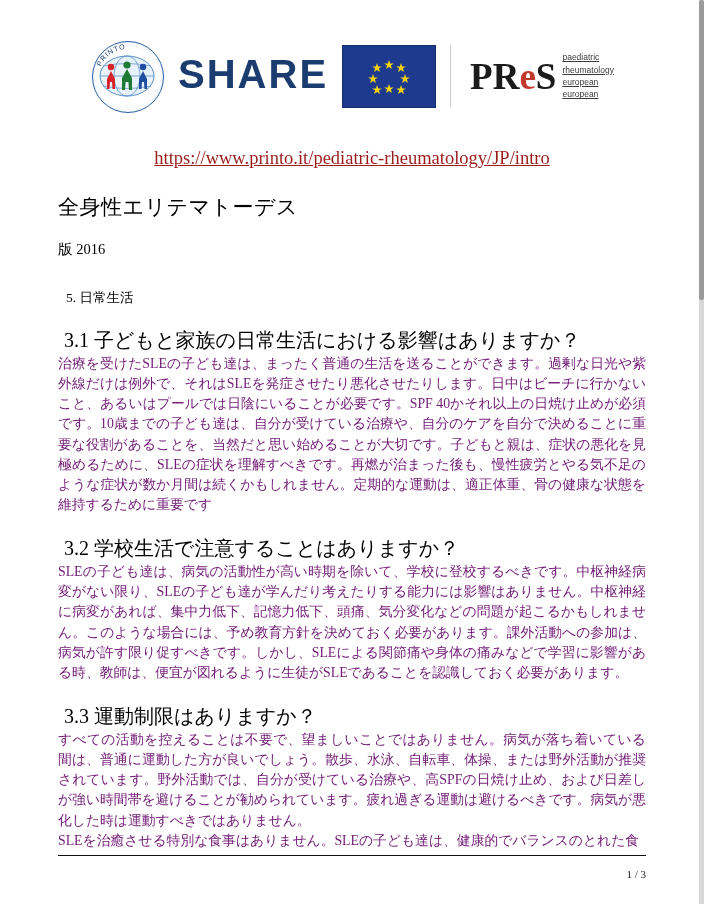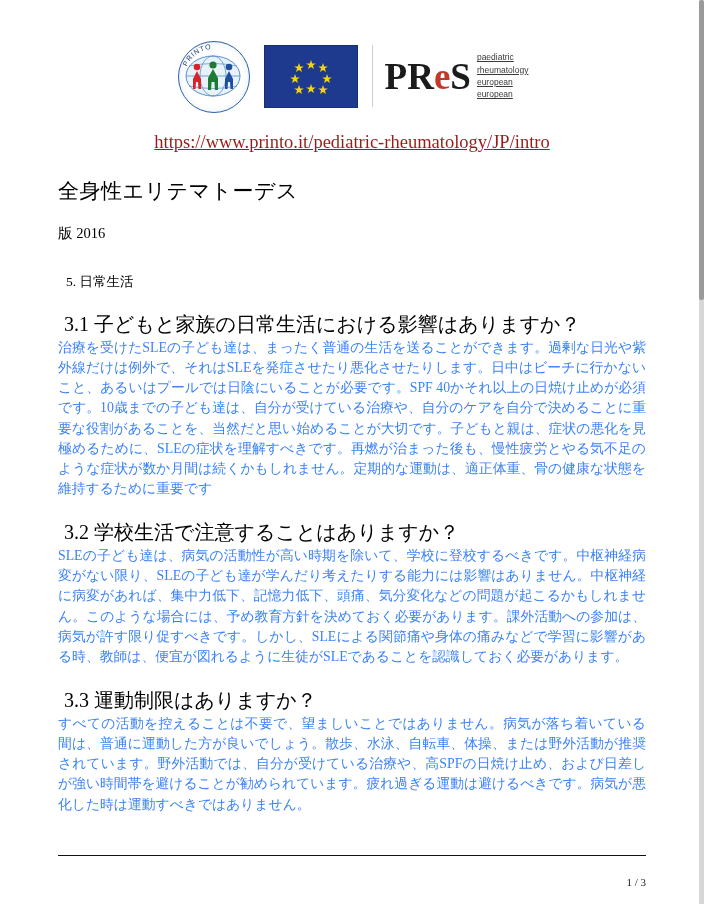--- a/index.html
+++ b/index.html
@@ -77,21 +77,21 @@
     background: #1d3a8f;
     position: relative;
     flex: 0 0 auto;
     border: 1px solid #16306f;
   }
   .pres-logo {
     display: flex;
     align-items: center;
     gap: 6px;
     border-left: 1px solid #cfcfcf;
-    padding-left: 12px;
+    padding-left: 19px;
     height: 62px;
   }
   .pres-word {
     font-family: "Liberation Serif", serif;
     font-weight: bold;
     font-size: 37px;
     color: #1b1b1b;
     line-height: 1;
     position: relative;
   }
@@ -104,21 +104,21 @@
     line-height: 1.45;
     color: #3a3a3a;
     text-decoration: underline;
   }
 
   
   .doc-url {
     text-align: center;
     color: #9b1b1b;
     font-size: 18.5px;
-    margin-top: 14px;
+    margin-top: 30px;
     text-decoration: underline;
     font-family: "Liberation Serif", serif;
   }
 
   
   .doc-title {
     font-size: 21px;
     margin-top: 24px;
     color: #000;
     letter-spacing: 0.5px;
@@ -138,36 +138,36 @@
   .q-heading {
     font-size: 20px;
     margin-top: 20px;
     padding-left: 6px;
   }
   .para {
     font-size: 13.8px;
     line-height: 1.46;
     text-align: justify;
     margin-top: 1px;
-    color: #3b82f6;
+    color: #701a75;
   }
   .para.tight { margin-top: 0; }
 
   
   .footer-rule {
     position: absolute;
     left: 58px;
     right: 58px;
     bottom: 48px;
     border-top: 1px solid #111;
   }
   .footer-page {
     position: absolute;
     right: 58px;
-    bottom: 16px;
+    bottom: 24px;
     font-size: 11px;
     color: #222;
     text-align: right;
   }
   .scrollbar {
     position: absolute;
     right: 0; top: 0;
     width: 5px; height: 904px;
     background: #d7d7d7;
   }
@@ -212,20 +212,21 @@
           <circle cx="25" cy="6" r="3.6"></circle>
           <path d="M 25,10 L 20,19 L 20,31 L 23,31 L 23.6,23 L 26.4,23 L 27,31 L 30,31 L 30,19 Z"></path>
         </g>
         <g fill="#1f4ea1">
           <circle cx="41" cy="8" r="3.3"></circle>
           <path d="M 41,12 L 37,20 L 37,30 L 39.5,30 L 40,23 L 42,23 L 42.5,30 L 45,30 L 45,20 Z"></path>
         </g>
       </svg>
     </div>
 
+    <div class="share-word">SHARE</div>
 
     <div class="eu-flag">
       <svg viewBox="0 0 92 61" width="92" height="61">
         <rect width="92" height="61" fill="#1d3a8f"></rect>
         <g fill="#f5d312">
           <polygon points="46,14 47.2,17.4 50.8,17.4 47.9,19.6 49,23 46,20.9 43,23 44.1,19.6 41.2,17.4 44.8,17.4"></polygon>
           <polygon points="46,38 47.2,41.4 50.8,41.4 47.9,43.6 49,47 46,44.9 43,47 44.1,43.6 41.2,41.4 44.8,41.4"></polygon>
           <polygon points="34,17 35.2,20.4 38.8,20.4 35.9,22.6 37,26 34,23.9 31,26 32.1,22.6 29.2,20.4 32.8,20.4"></polygon>
           <polygon points="58,17 59.2,20.4 62.8,20.4 59.9,22.6 61,26 58,23.9 55,26 56.1,22.6 53.2,20.4 56.8,20.4"></polygon>
           <polygon points="30,28 31.2,31.4 34.8,31.4 31.9,33.6 33,37 30,34.9 27,37 28.1,33.6 25.2,31.4 28.8,31.4"></polygon>
@@ -258,20 +259,21 @@
 
   <div class="q-heading">3.1 子どもと家族の日常生活における影響はありますか？</div>
   <div class="para tight">治療を受けたSLEの子ども達は、まったく普通の生活を送ることができます。過剰な日光や紫外線だけは例外で、それはSLEを発症させたり悪化させたりします。日中はビーチに行かないこと、あるいはプールでは日陰にいることが必要です。SPF 40かそれ以上の日焼け止めが必須です。10歳までの子ども達は、自分が受けている治療や、自分のケアを自分で決めることに重要な役割があることを、当然だと思い始めることが大切です。子どもと親は、症状の悪化を見極めるために、SLEの症状を理解すべきです。再燃が治まった後も、慢性疲労とやる気不足のような症状が数か月間は続くかもしれません。定期的な運動は、適正体重、骨の健康な状態を維持するために重要です</div>
 
   <div class="q-heading">3.2 学校生活で注意することはありますか？</div>
   <div class="para tight">SLEの子ども達は、病気の活動性が高い時期を除いて、学校に登校するべきです。中枢神経病変がない限り、SLEの子ども達が学んだり考えたりする能力には影響はありません。中枢神経に病変があれば、集中力低下、記憶力低下、頭痛、気分変化などの問題が起こるかもしれません。このような場合には、予め教育方針を決めておく必要があります。課外活動への参加は、病気が許す限り促すべきです。しかし、SLEによる関節痛や身体の痛みなどで学習に影響がある時、教師は、便宜が図れるように生徒がSLEであることを認識しておく必要があります。</div>
 
   <div class="q-heading">3.3 運動制限はありますか？</div>
   <div class="para tight">すべての活動を控えることは不要で、望ましいことではありません。病気が落ち着いている間は、普通に運動した方が良いでしょう。散歩、水泳、自転車、体操、または野外活動が推奨されています。野外活動では、自分が受けている治療や、高SPFの日焼け止め、および日差しが強い時間帯を避けることが勧められています。疲れ過ぎる運動は避けるべきです。病気が悪化した時は運動すべきではありません。</div>
 
+  <div class="para tight">SLEを治癒させる特別な食事はありません。SLEの子ども達は、健康的でバランスのとれた食</div>
 
   <div class="footer-rule"></div>
   <div class="footer-page">1 / 3</div>
 </div>
 
 <div class="scrollbar">
   <div class="thumb"></div>
 </div>
 
 </body></html>

